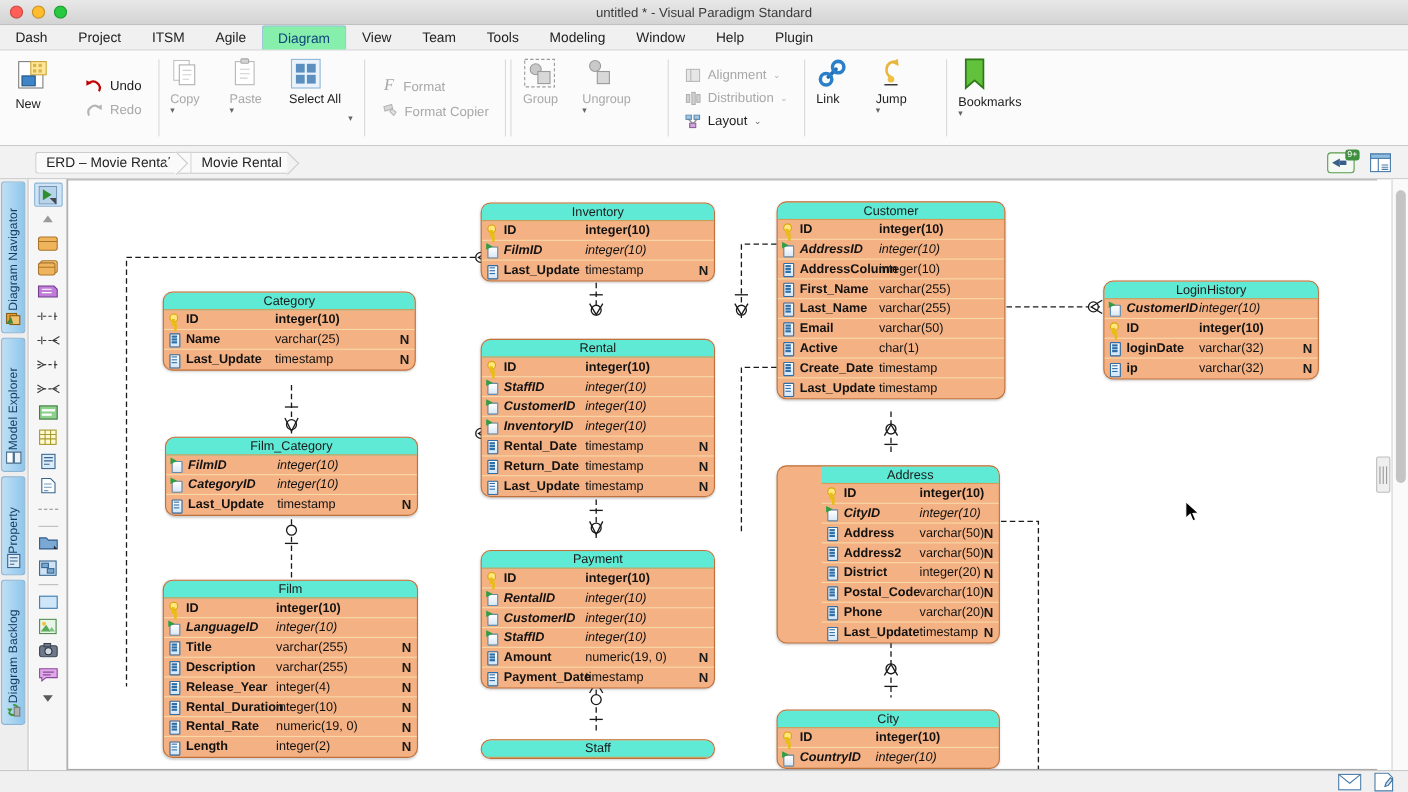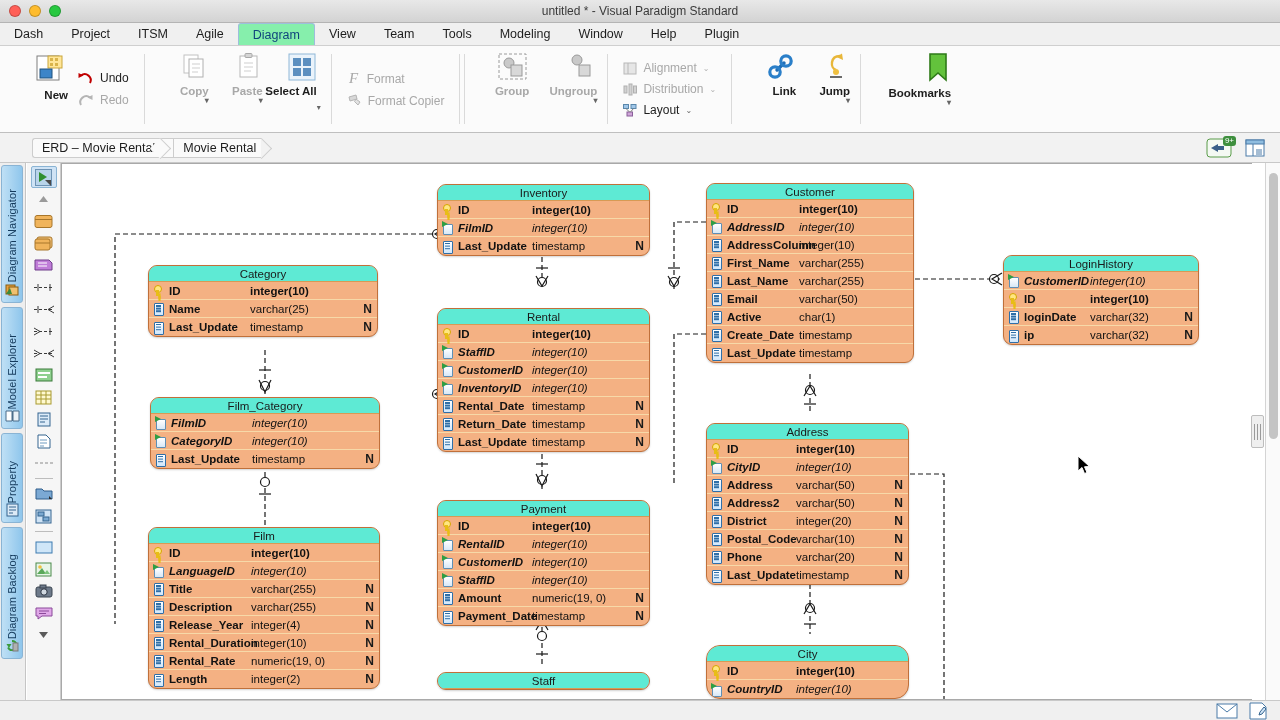--- a/index.html
+++ b/index.html
@@ -43,22 +43,22 @@
   
   .ribbon {
     position: absolute; left: 0; top: 46px; width: 1280px; height: 87px;
     background: #fbfbfb; border-bottom: 1px solid #bfbfbf;
     display: flex; align-items: stretch; padding-left: 6px;
   }
   .rgroup { display: flex; align-items: stretch; padding: 0 8px; }
   .rsep { width: 1px; background: #dadada; margin: 8px 2px; }
 
   .rbtn-big {
-    width: 54px; display: flex; flex-direction: column; align-items: flex-end;
-    justify-content: flex-start; padding-top: 6px; cursor: default; font-weight: bold;
+    width: 54px; display: flex; flex-direction: column; align-items: flex-start;
+    justify-content: flex-start; padding-top: 6px; cursor: default;
   }
   .rbtn-big .lbl { font-size: 11.5px; color: #1d1d1d; margin-top: 3px; text-align: center; line-height: 12px; }
   .rbtn-big.dim .lbl { color: #a8a8a8; }
   .rbtn-big.wide { width: 68px; }
 
   .rcol { display: flex; flex-direction: column; justify-content: center; gap: 3px; }
   .rbtn-small {
     display: flex; align-items: center; gap: 6px; padding: 2px 5px;
     font-size: 12px; color: #1d1d1d; cursor: default; white-space: nowrap;
   }
@@ -879,21 +879,21 @@
               <span class="rname">CategoryID</span>
               <span class="rtype" style="left: 101px;">integer(10)</span>
             </div>
             <div class="ent-row ">
               <span class="ico col"></span>
               <span class="rname">Last_Update</span>
               <span class="rtype" style="left: 101px;">timestamp</span>
               <span class="rnull">N</span>
             </div>
           </div>
-          <div class="entity" style="left: 644px; top: 259px; width: 203px;">
+          <div class="entity" style="left: 644px; top: 259px; width: 203px; padding-left: 40px;">
             <div class="ent-title">Address</div>
             <div class="ent-row pk">
               <span class="ico key"></span>
               <span class="rname">ID</span>
               <span class="rtype" style="left: 89px;">integer(10)</span>
             </div>
             <div class="ent-row fk">
               <span class="ico fk-ic"></span>
               <span class="rname">CityID</span>
               <span class="rtype" style="left: 89px;">integer(10)</span>
@@ -1012,21 +1012,21 @@
               <span class="rtype" style="left: 102px;">numeric(19, 0)</span>
               <span class="rnull">N</span>
             </div>
             <div class="ent-row ">
               <span class="ico col"></span>
               <span class="rname">Length</span>
               <span class="rtype" style="left: 102px;">integer(2)</span>
               <span class="rnull">N</span>
             </div>
           </div>
-          <div class="entity" style="left: 644px; top: 481px; width: 203px; border-radius: 14px;">
+          <div class="entity" style="left: 644px; top: 481px; width: 203px;">
             <div class="ent-title">City</div>
             <div class="ent-row pk">
               <span class="ico key"></span>
               <span class="rname">ID</span>
               <span class="rtype" style="left: 89px;">integer(10)</span>
             </div>
             <div class="ent-row fk">
               <span class="ico fk-ic"></span>
               <span class="rname">CountryID</span>
               <span class="rtype" style="left: 89px;">integer(10)</span>

